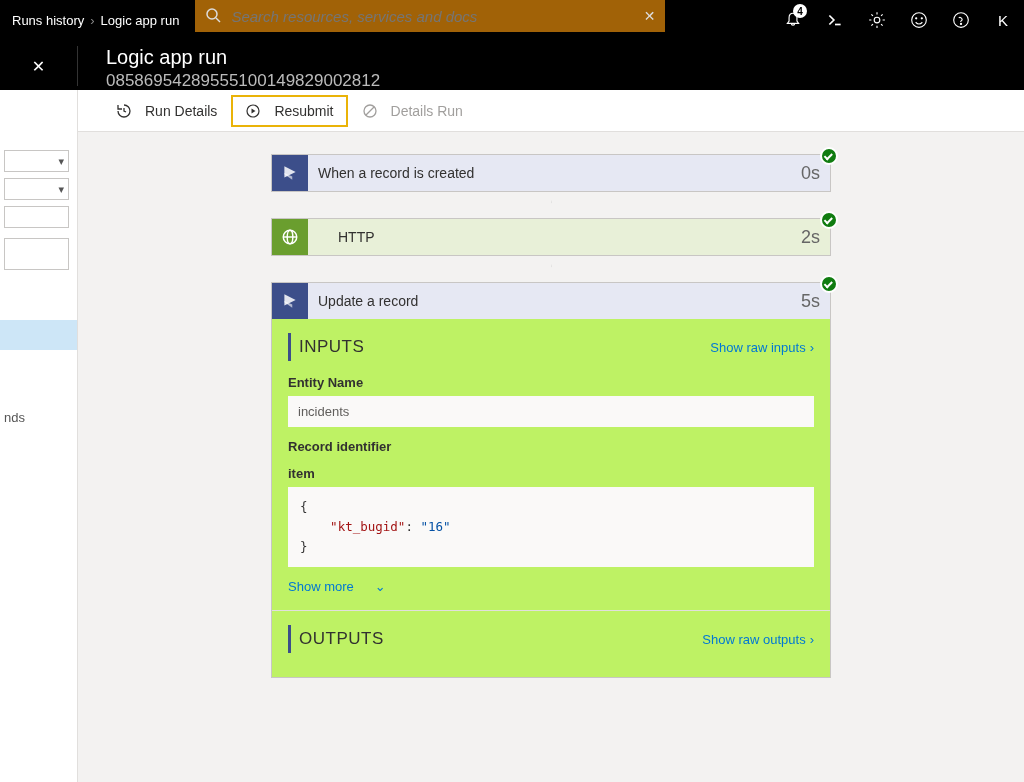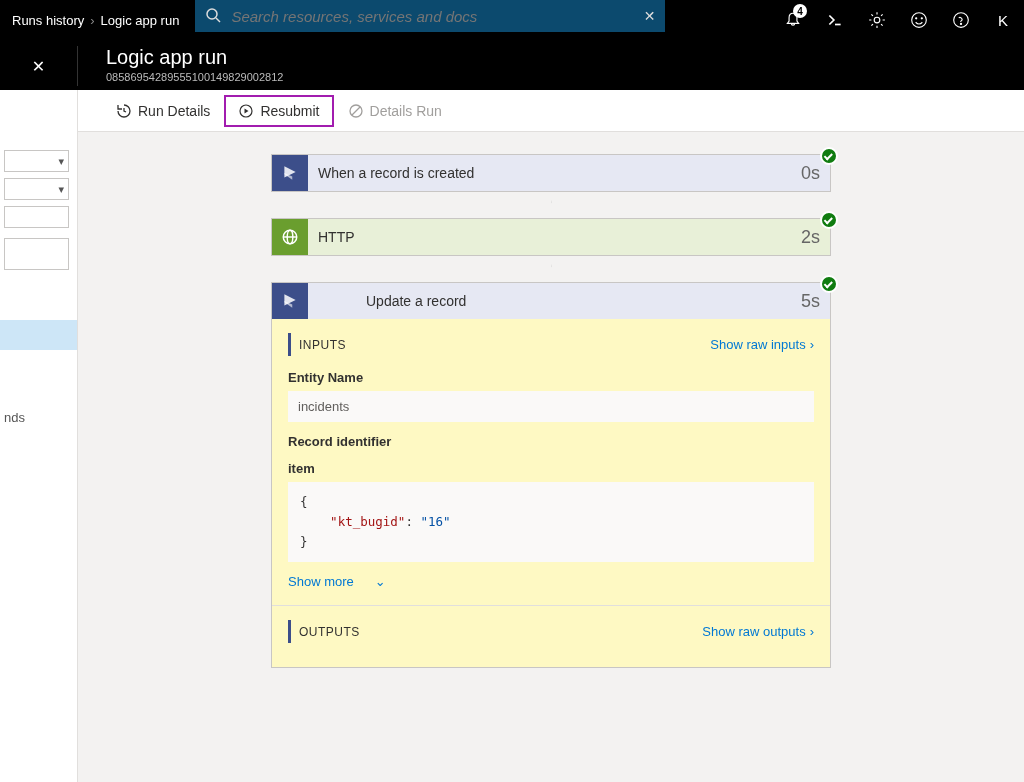--- a/index.html
+++ b/index.html
@@ -27,21 +27,21 @@
     font-size: 13px;
     gap: 6px;
     white-space: nowrap;
   }
   .breadcrumb .crumb { color: #fff; cursor: pointer; }
   .breadcrumb .sep { color: #888; }
   .search-wrap {
     flex: 0 0 470px;
     margin-left: 4px;
     height: 32px;
-    background: #0c4a6e;
+    background: #a16207;
     display: flex;
     align-items: center;
     padding: 0 10px;
     gap: 10px;
   }
   .search-wrap .icon { color: #ddd; }
   .search-wrap input {
     flex: 1;
     background: transparent;
     border: none;
@@ -97,21 +97,21 @@
     align-items: center;
     justify-content: center;
     color: #fff;
     height: 40px;
     font-size: 16px;
     cursor: pointer;
     border-right: 1px solid #333;
   }
   .title-block { padding-left: 28px; color: #fff; }
   .title-block h1 { font-size: 20px; font-weight: 400; }
-  .title-block .runid { font-size: 11px; color: #bbb; margin-top: 2px; }
+  .title-block .runid { font-size: 17px; color: #bbb; margin-top: 2px; }
 
   
   .layout { display: flex; height: calc(782px - 90px); }
   .left-rail {
     width: 78px;
     border-right: 1px solid #e1dfdd;
     background: #fff;
     padding: 60px 8px 0 4px;
     position: relative;
   }
@@ -148,47 +148,47 @@
     height: 42px;
     display: flex;
     align-items: center;
     padding: 0 28px;
     border-bottom: 1px solid #e1dfdd;
     gap: 4px;
   }
   .tbtn {
     display: flex;
     align-items: flex-end;
-    gap: 6px;
+    gap: 13px;
     padding: 4px 10px;
     font-size: 14px;
     color: #323130;
     cursor: pointer;
   }
   .tbtn.disabled { color: #a19f9d; cursor: default; }
-  .tbtn.highlight { border: 2px solid #a21caf; padding: 6px 12px; }
+  .tbtn.highlight { border: 2px solid #eab308; padding: 6px 12px; }
   .tbtn .icon { width:16px; height:16px; display:inline-flex; align-items:center; justify-content:center; }
   .tbtn .icon svg { width:16px; height:16px; }
 
   .canvas {
     flex: 1;
     background: #f3f2f1;
     overflow-y: auto;
     padding: 22px 0 40px 0;
   }
   .flow {
     width: 560px;
     margin: 0 auto;
     display: flex;
     flex-direction: column;
     align-items: center;
   }
   .card {
     width: 560px;
-    background: #fef9c3;
+    background: #bef264;
     border: 1px solid #c8c6c4;
     position: relative;
   }
   .card-title {
     height: 36px;
     display: flex;
     align-items: center;
     font-size: 14px;
   }
   .card-icon {
@@ -227,38 +227,38 @@
     width: 1px;
     height: 26px;
     display:flex;align-items:flex-end;justify-content:center;
     position: relative;
   }
   .arrow svg { width: 12px; height: 32px; stroke:#666; fill:none;}
 
   .card.trigger .card-title { background: #e6e8f3; }
   .card.trigger .card-icon { background: #3c4e8a; }
 
-  .card.http .card-title { background: #e8f0d8; }
+  .card.http .card-title { background: #e8f0d8; gap: 20px; }
   .card.http .card-icon { background: #6a9e2e; }
 
-  .card.update .card-title { background: #e6e8f3; gap: 48px; }
+  .card.update .card-title { background: #e6e8f3; }
   .card.update .card-icon { background: #3c4e8a; }
 
   .card-body {
     padding: 14px 16px 10px 16px;
   }
   .section-head {
     display: flex;
     align-items: center;
     border-left: 3px solid #3c4e8a;
     padding: 4px 0 4px 8px;
     margin-bottom: 14px;
   }
   .section-head .label {
-    font-size: 12px;
+    font-size: 17px;
     letter-spacing: 0.5px;
     color: #323130;
   }
   .section-head .link {
     margin-left: auto;
     color: #0078d4;
     font-size: 13px;
     cursor: pointer;
     display:flex;align-items:center;gap:4px;
   }

